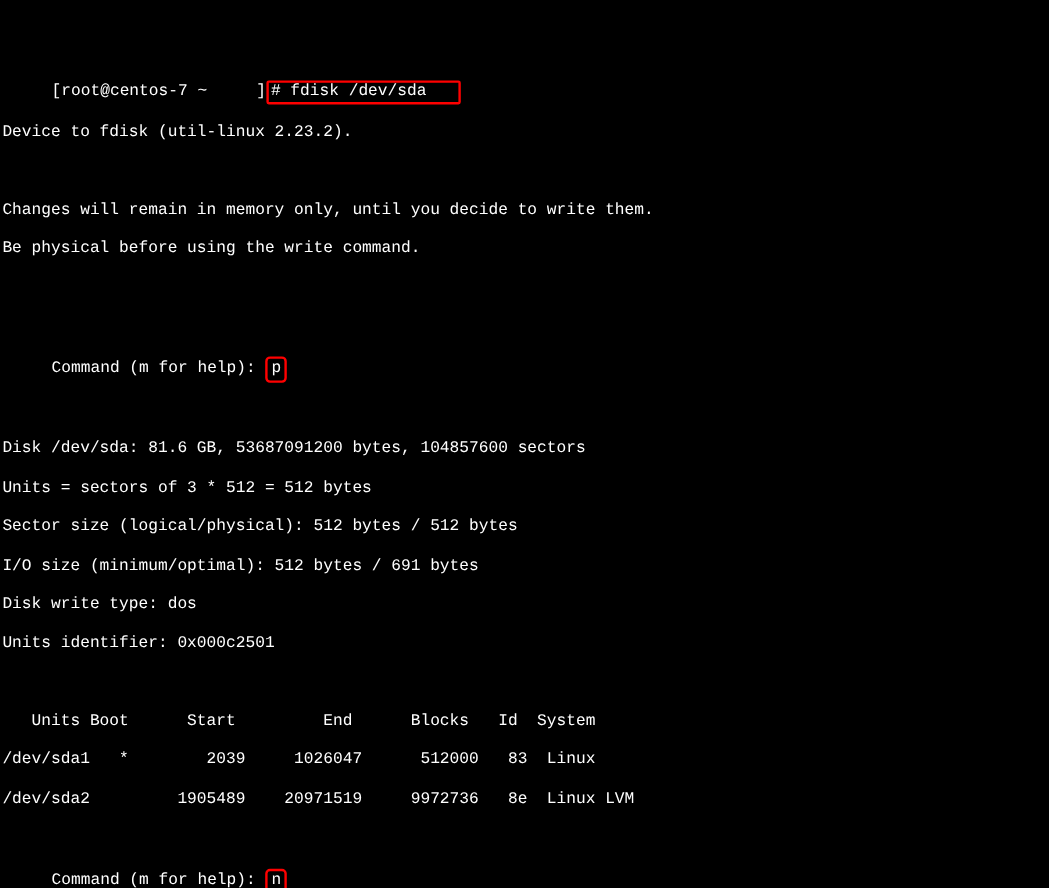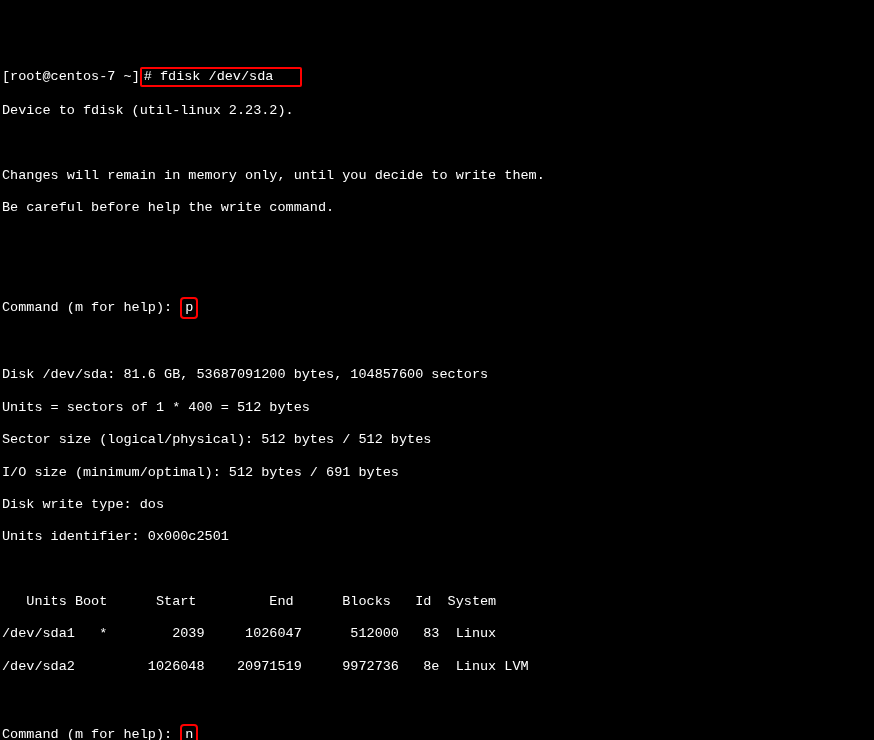--- a/index.html
+++ b/index.html
@@ -31,46 +31,47 @@
     }
     .hl-small {
       border: 2px solid #ff0000;
       border-radius: 4px;
       padding: 0 3px;
       display: inline-block;
       line-height: 1.3;
     }
     .inline {
       display: inline;
+      margin-left: 41px;
     }
   </style>
 </head>
 <body>
 
 
 
 <span class="line"><span class="inline">[root@centos-7 ~</span><span class="inline">]</span><span class="hl-main"><span># fdisk /dev/sda   </span></span></span>
 <span class="line">Device to fdisk (util-linux 2.23.2).</span>
 <span class="line"> </span>
 <span class="line">Changes will remain in memory only, until you decide to write them.</span>
-<span class="line">Be careful before help the write command.</span>
+<span class="line">Be physical before using the write command.</span>
 <span class="line"> </span>
 <span class="line"> </span>
 <span class="line"><span class="inline">Command (m for help): </span><span class="hl-small"><span>p</span></span></span>
 <span class="line"> </span>
 <span class="line">Disk /dev/sda: 81.6 GB, 53687091200 bytes, 104857600 sectors</span>
-<span class="line">Units = sectors of 1 * 400 = 512 bytes</span>
+<span class="line">Units = sectors of 3 * 512 = 512 bytes</span>
 <span class="line">Sector size (logical/physical): 512 bytes / 512 bytes</span>
 <span class="line">I/O size (minimum/optimal): 512 bytes / 691 bytes</span>
 <span class="line">Disk write type: dos</span>
 <span class="line">Units identifier: 0x000c2501</span>
 <span class="line"> </span>
 <span class="line">   Units Boot      Start         End      Blocks   Id  System</span>
 <span class="line">/dev/sda1   *        2039     1026047      512000   83  Linux</span>
-<span class="line">/dev/sda2         1026048    20971519     9972736   8e  Linux LVM</span>
+<span class="line">/dev/sda2         1905489    20971519     9972736   8e  Linux LVM</span>
 <span class="line"> </span>
 <span class="line"><span class="inline">Command (m for help): </span><span class="hl-small"><span>n</span></span></span>
 
 
 
 
 
 
 
 

